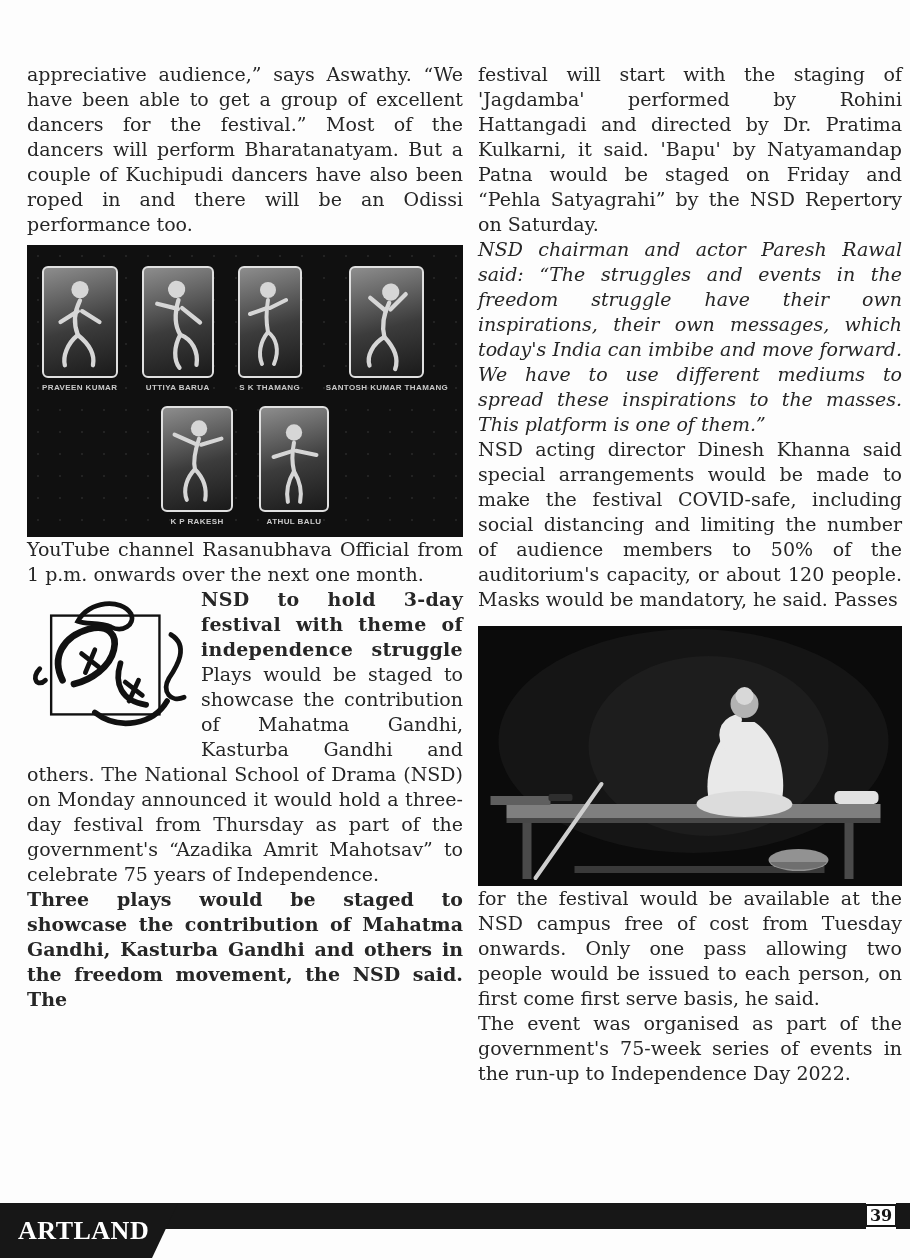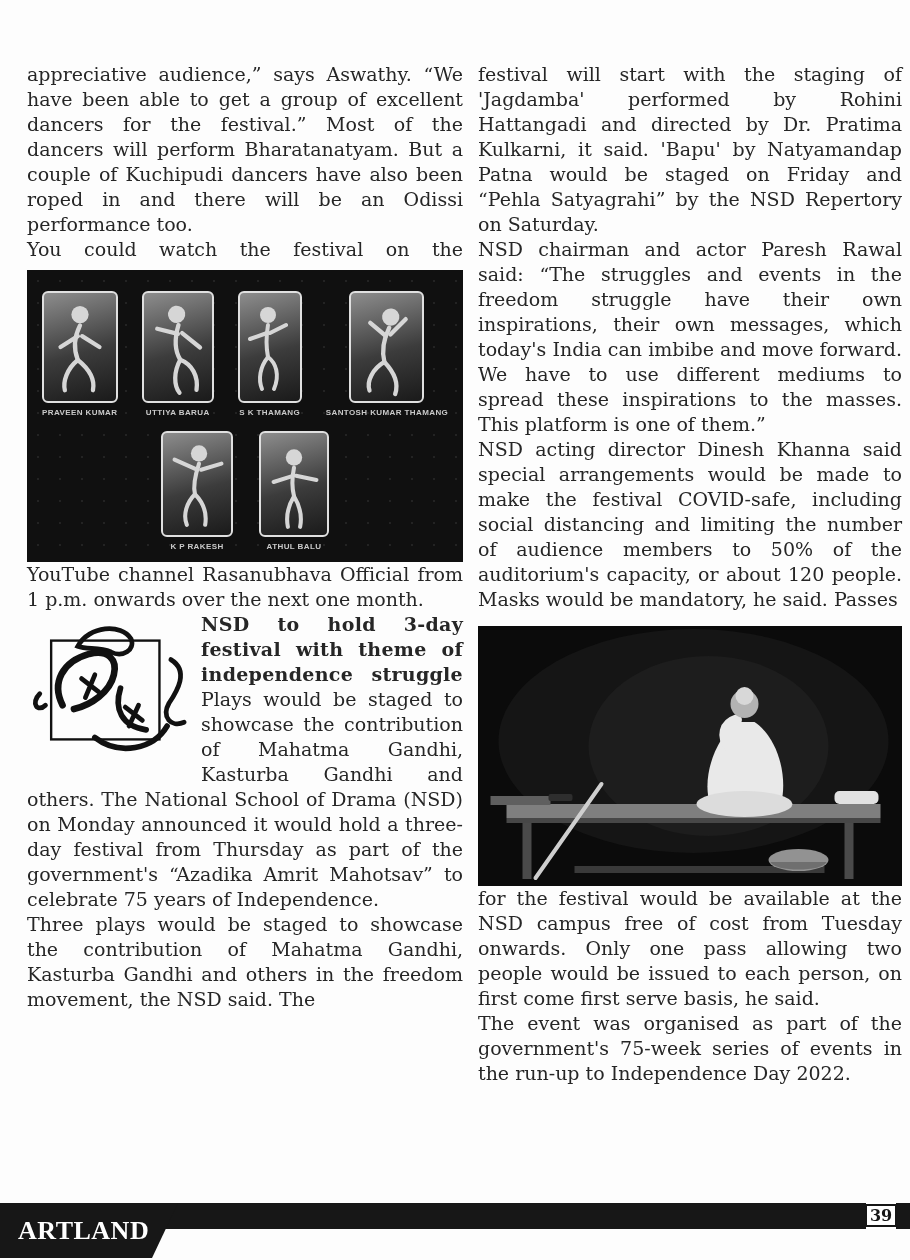--- a/index.html
+++ b/index.html
@@ -4,21 +4,21 @@
 <style>
   html,body{margin:0;padding:0;background:#ffffff;}
   .page{position:relative;width:910px;height:1260px;background:#fdfdfd;overflow:hidden;
         font-family:"DejaVu Serif", serif;color:#262626;}
   .col{position:absolute;top:62px;font-size:19px;line-height:25px;text-align:justify;}
   .col-left{left:27px;width:436px;}
   .col-right{left:478px;width:424px;}
   .col p{margin:0;}
   p.stretch{text-align-last:justify;}
   .mb15{margin-bottom:15px;} .mt8{margin-top:8px;} .mt18{margin-top:18px;}
-  .mt6{margin-top:6px;} .mt13{margin-top:13px;} .mt16{margin-top:16px;}
+  .mt6{margin-top:6px;} .mt13{margin-top:13px;font-weight:bold;} .mt16{margin-top:16px;font-style:italic;}
   .mt30{margin-top:30px;} .mt26{margin-top:26px;}
 
   
   .collage{height:292px;background:#101010;margin-top:8px;
            background-image:radial-gradient(circle,#232323 1.2px,transparent 1.4px);
            background-size:22px 22px;overflow:hidden;}
   .c-row{display:flex;justify-content:center;align-items:flex-start;}
   .c-row1{margin-top:21px;gap:24px;}
   .c-row2{margin-top:14px;gap:26px;}
   .cell{display:flex;flex-direction:column;align-items:center;}
@@ -52,21 +52,20 @@
   .page-badge .inner{border:2px solid #161616;background:#fff;color:#161616;
               font:bold 16px/19px "DejaVu Serif",serif;padding:0 3px;}
 </style>
 </head>
 <body>
 
 <div class="page">
 
   <div class="col col-left">
     <p class="mb15">appreciative audience,” says Aswathy. “We have been able to get a group of excellent dancers for the festival.” Most of the dancers will perform Bharatanatyam. But a couple of Kuchipudi dancers have also been roped in and there will be an Odissi performance too.</p>
-    <p class="stretch mt8">You could watch the festival on the</p>
 
     <div class="collage">
       <div class="c-row c-row1">
         <div class="cell">
           <div class="card c1">
             <svg viewBox="0 0 60 100">
                 <g stroke="#d6d6d6" stroke-width="4" stroke-linecap="round" fill="none">
                   <circle cx="30" cy="20" r="8" fill="#d6d6d6" stroke="none"></circle>
                   <path d="M30 30 C24 42 24 52 28 62"></path>
                   <path d="M28 40 L12 50 M32 40 L48 50"></path>

